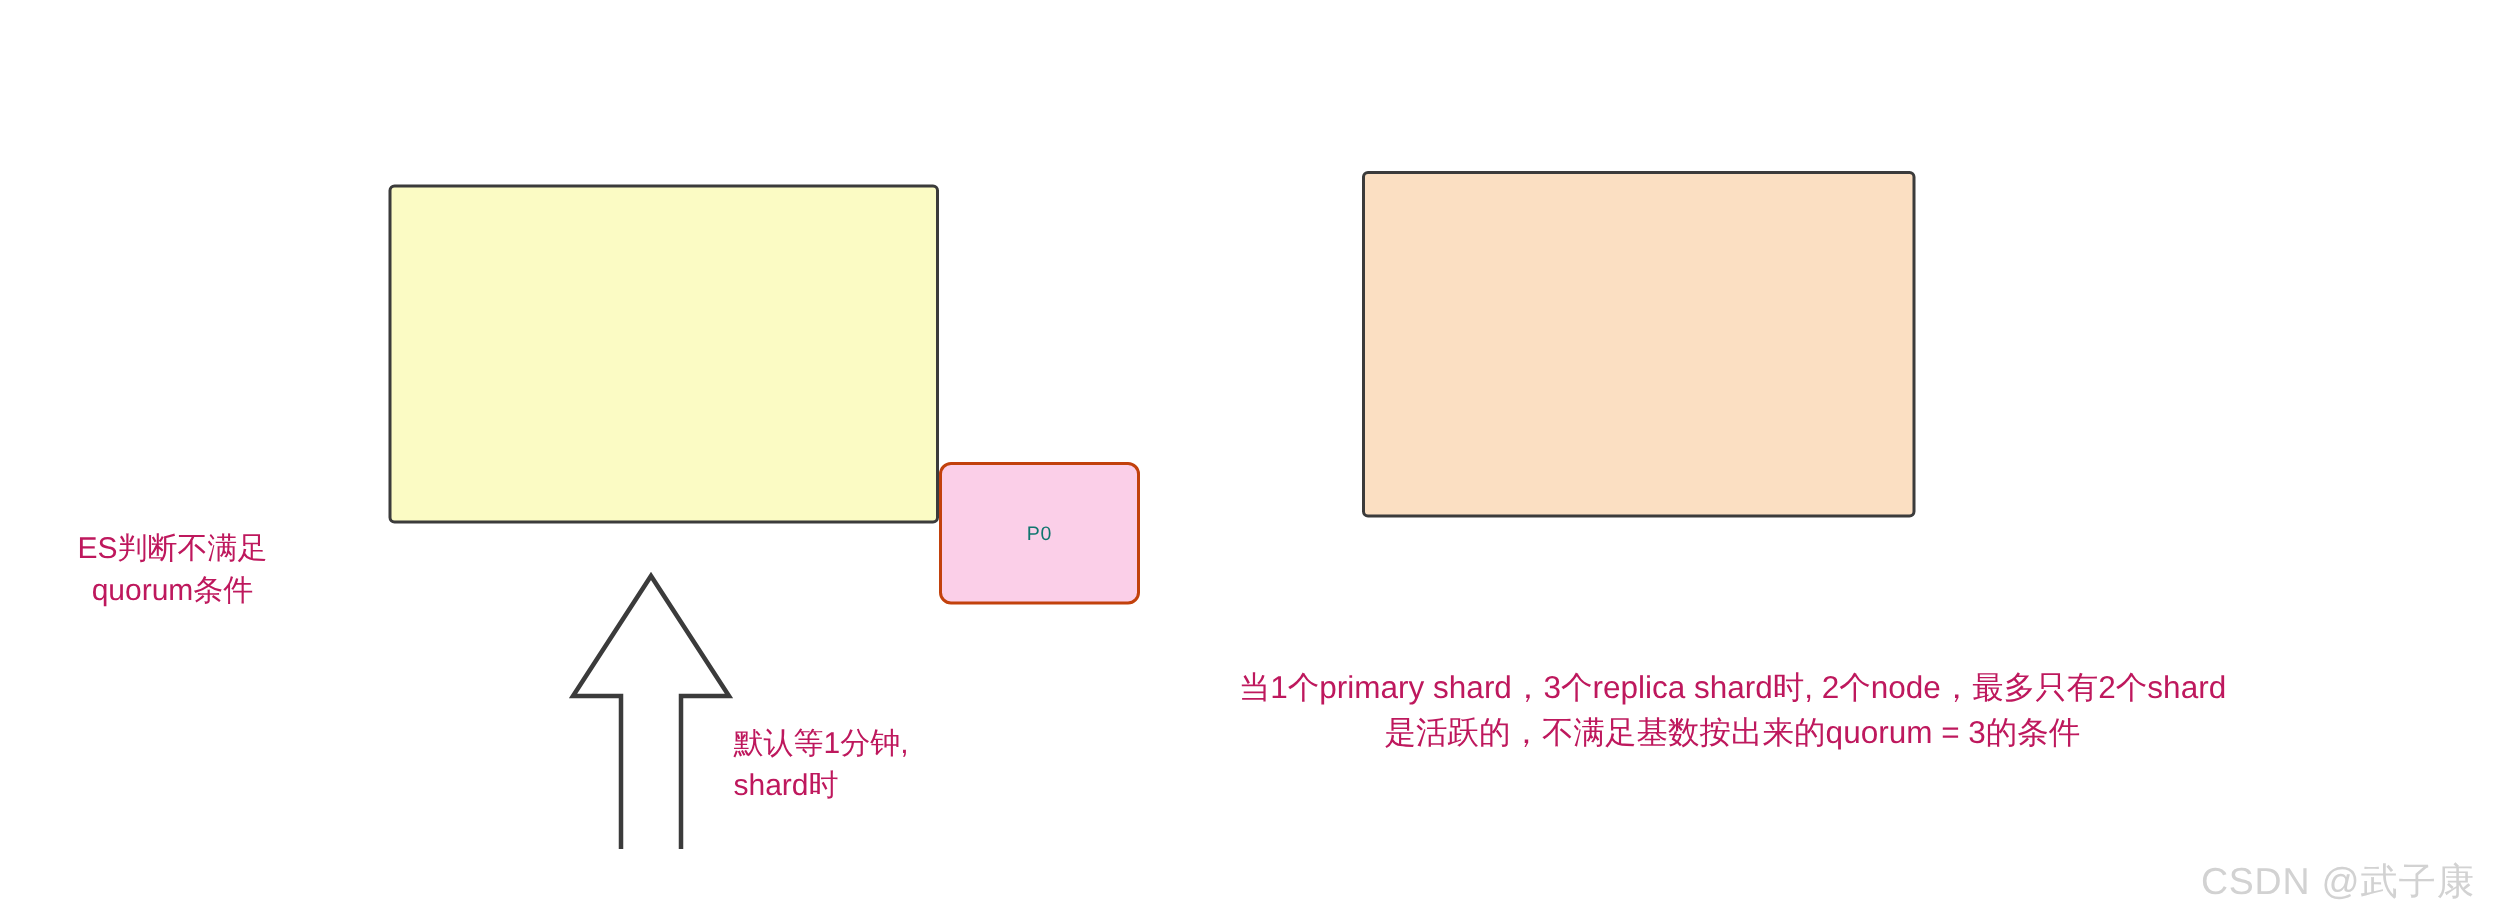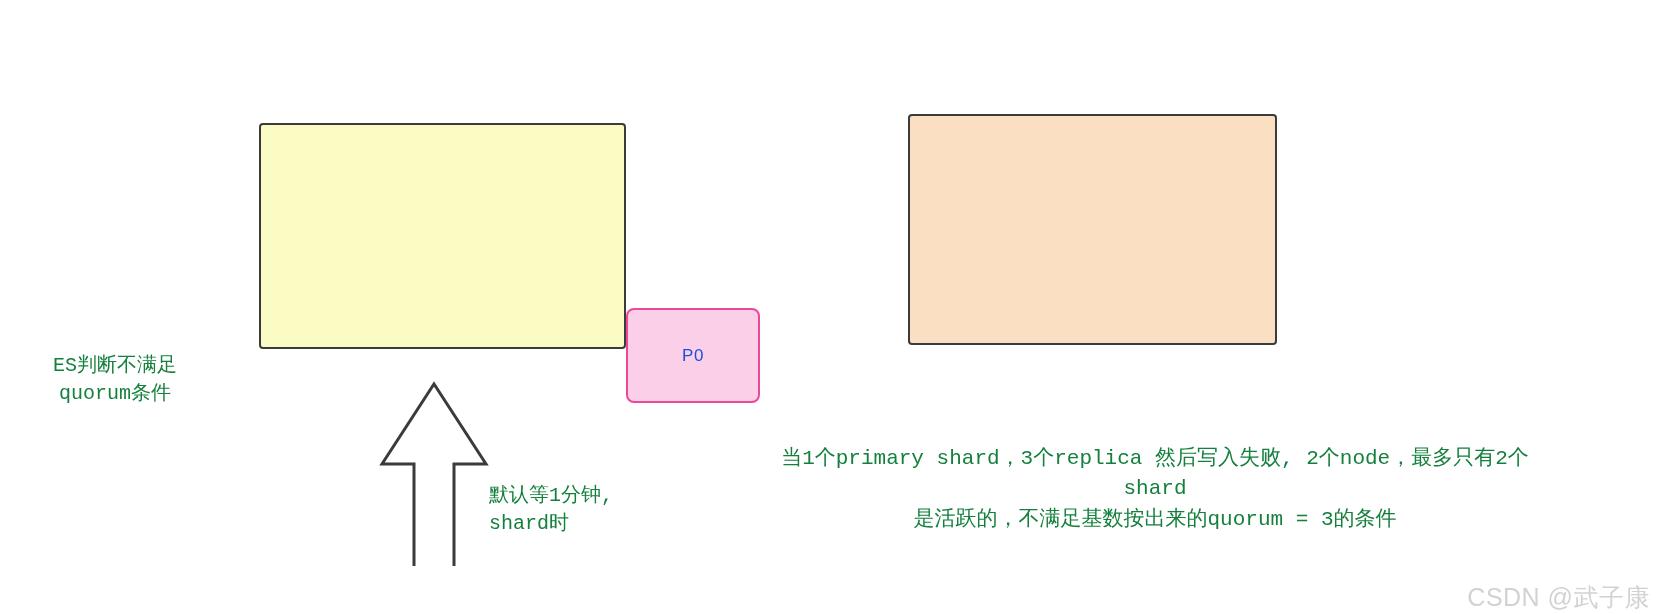--- a/index.html
+++ b/index.html
@@ -37,27 +37,27 @@
     top: 114px;
     width: 369px;
     height: 231px;
     background: #fbdfc2;
   }
 
   
   .shard-box {
     position: absolute;
     box-sizing: border-box;
-    border: 2px solid #ec4899;
+    border: 2px solid #c2410c;
     border-radius: 8px;
     display: flex;
     align-items: center;
     justify-content: center;
-    font-size: 17px;
-    color: #1d4ed8;
+    font-size: 13px;
+    color: #0f766e;
     letter-spacing: 0.5px;
   }
   #shard-primary {
     left: 365px;
     top: 183px;
     width: 134px;
     height: 95px;
     background: #fbcfe8;
   }
 
@@ -71,25 +71,24 @@
   }
   #block-arrow svg {
     display: block;
     width: 100%;
     height: 100%;
   }
 
   
   .free-text {
     position: absolute;
-    color: #15803d;
+    color: #be185d;
     font-size: 20px;
     line-height: 1.42;
     white-space: pre-line;
-    font-family: Liberation Mono, monospace;
   }
   #label-quorum-fail {
     left: 20px;
     top: 352px;
     width: 190px;
     text-align: center;
   }
   #label-arrow-caption {
     left: 489px;
     top: 482px;
@@ -102,21 +101,21 @@
     width: 790px;
     text-align: center;
     font-size: 21px;
     line-height: 1.45;
   }
 
   
   #watermark {
     position: absolute;
     right: 18px;
-    bottom: 0;
+    bottom: 10px;
     color: #d2d2d2;
     font-size: 25px;
     letter-spacing: 0.5px;
     user-select: none;
   }
 </style>
 </head>
 <body>
 
 <div id="canvas">
@@ -136,18 +135,18 @@
       <polyline points="36,190 36,88 4,88 56,8 108,88 76,88 76,190" fill="#ffffff" stroke="#3b3b3b" stroke-width="3" stroke-linejoin="miter" stroke-linecap="butt"></polyline>
     </svg>
   </div>
 
   <div class="free-text" id="label-quorum-fail">ES判断不满足
 quorum条件</div>
 
   <div class="free-text" id="label-arrow-caption">默认等1分钟,
 shard时</div>
 
-  <div class="free-text" id="label-explanation">当1个primary shard，3个replica 然后写入失败, 2个node，最多只有2个shard
+  <div class="free-text" id="label-explanation">当1个primary shard，3个replica shard时, 2个node，最多只有2个shard
 是活跃的，不满足基数按出来的quorum = 3的条件</div>
 
   <div id="watermark">CSDN @武子康</div>
 
 </div>
 
 </body></html>

